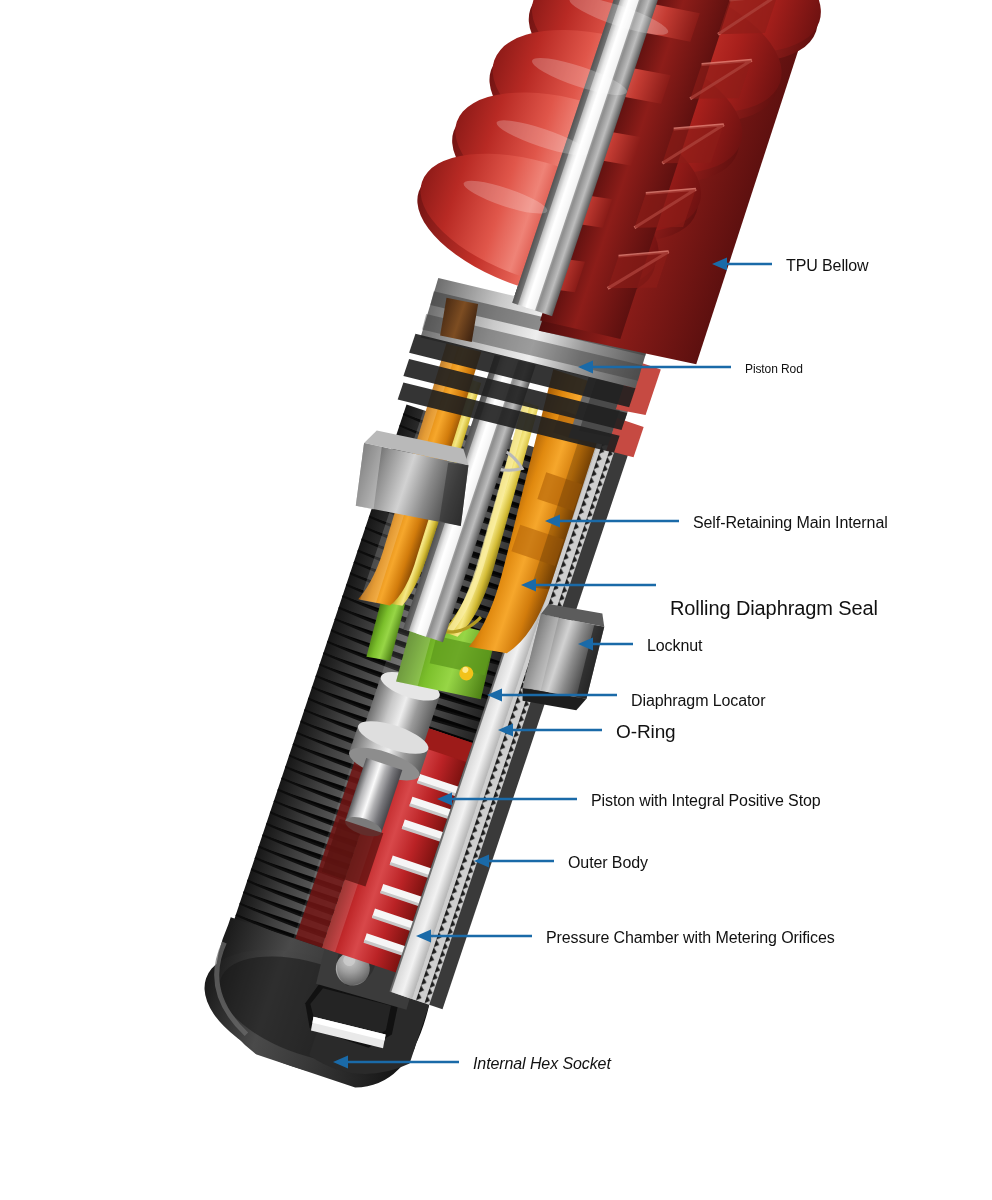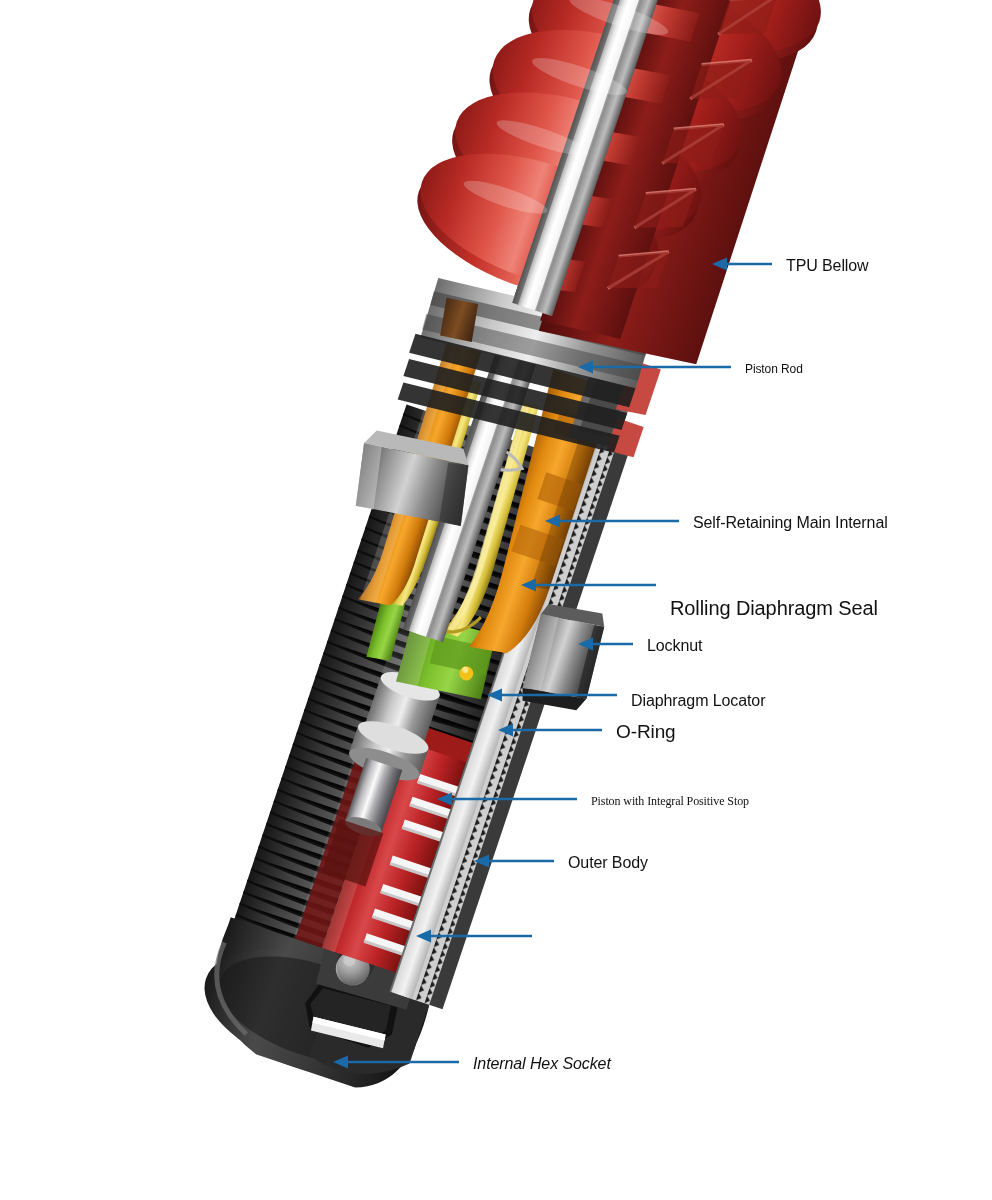--- a/index.html
+++ b/index.html
@@ -556,18 +556,19 @@
   </svg>
 
   <div class="callout-layer" id="labels">
       <div class="callout" style="left: 786px; top: 257px; color: rgb(17, 17, 17); font-size: 16px;">TPU Bellow</div>
       <div class="callout" style="left: 745px; top: 360px; color: rgb(17, 17, 17); font-size: 12px;">Piston Rod</div>
       <div class="callout" style="left: 693px; top: 514px; color: rgb(17, 17, 17); font-size: 16px;">Self-Retaining Main Internal</div>
       <div class="callout" style="left: 670px; top: 578px; color: rgb(17, 17, 17); font-size: 20px; margin-top: 21px;">Rolling Diaphragm Seal</div>
       <div class="callout" style="left: 647px; top: 637px; color: rgb(17, 17, 17); font-size: 16px;">Locknut</div>
       <div class="callout" style="left: 631px; top: 692px; color: rgb(17, 17, 17); font-size: 16px;">Diaphragm Locator</div>
       <div class="callout" style="left: 616px; top: 723px; color: rgb(17, 17, 17); font-size: 19px;">O-Ring</div>
-      <div class="callout" style="left: 591px; top: 792px; color: rgb(17, 17, 17); font-size: 12px; font-family: Liberation Serif, serif;">Piston with Integral Positive Stop</div>
+      <div class="callout" style="left: 591px; top: 792px; color: rgb(17, 17, 17); font-size: 16px;">Piston with Integral Positive Stop</div>
       <div class="callout" style="left: 568px; top: 854px; color: rgb(17, 17, 17); font-size: 16px;">Outer Body</div>
+      <div class="callout" style="left: 546px; top: 929px; color: rgb(17, 17, 17); font-size: 16px;">Pressure Chamber with Metering Orifices</div>
       <div class="callout" style="left: 473px; top: 1055px; color: rgb(17, 17, 17); font-size: 16px; font-style: italic;">Internal Hex Socket</div>
     </div>
 
 </div>
 
 </body></html>

